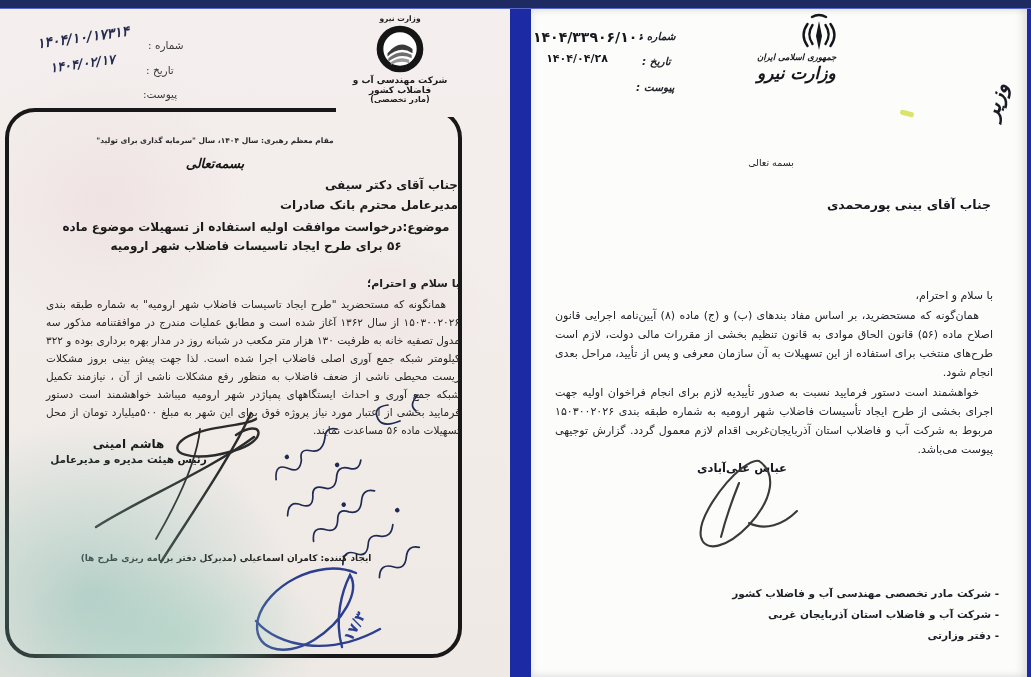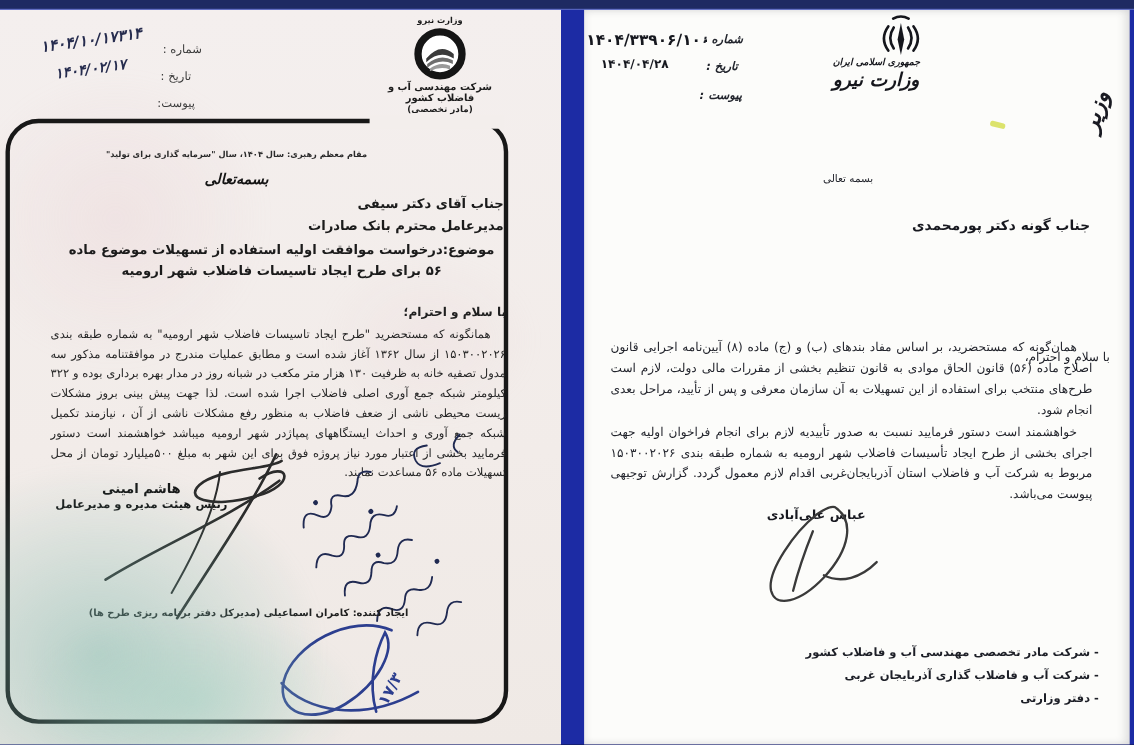--- a/index.html
+++ b/index.html
@@ -60,21 +60,21 @@
   .r-emblem{left:226px;top:3px;width:124px;text-align:left;color:#15161c;}
   .r-republic{font-size:8.5px;font-weight:bold;font-style:italic;margin-top:-2px;}
   .r-ministry{font-size:17px;font-weight:bold;font-style:italic;margin-top:1px;}
   .r-vazir{left:446px;top:80px;font-size:21px;font-weight:bold;font-style:italic;color:#191a22;
            transform:rotate(-72deg);transform-origin:center;}
   .r-ymark{left:369px;top:102px;width:14px;height:5px;background:#d6de52;border-radius:2px;transform:rotate(14deg);opacity:.85;}
   .r-besmele{left:160px;top:148px;width:160px;text-align:center;font-size:9.5px;color:#22242c;}
   .r-recip1{right:36px;top:188px;font-size:12.5px;font-weight:bold;color:#17181f;}
   .r-recip2{right:36px;top:214px;font-size:12px;font-weight:bold;color:#17181f;}
   .r-subject{right:36px;top:246px;font-size:12px;font-weight:bold;color:#17181f;}
-  .r-salut{right:18px;top:280px;font-size:11px;color:#20222a;margin-top:29px;}
+  .r-salut{right:34px;top:280px;font-size:11px;color:#20222a;}
   .r-para{right:34px;left:24px;font-size:11px;line-height:19px;text-align:justify;text-indent:14px;color:#23252d;}
   .r-para.p1{top:297px;}
   .r-para.p2{top:374px;}
   .r-signer{left:144px;top:452px;width:134px;text-align:center;font-size:11.5px;font-weight:bold;color:#17181f;}
   .r-cc{right:28px;top:574px;text-align:right;font-size:10.5px;font-weight:bold;line-height:21px;color:#1d1f27;}
   svg{display:block;}
 </style>
 </head>
 <body>
 
@@ -182,34 +182,34 @@
       </svg>
       <div class="r-republic rtl">جمهوری اسلامی ایران</div>
       <div class="r-ministry rtl">وزارت نیرو</div>
     </div>
 
     <div class="abs r-vazir rtl">وزیر</div>
     <div class="abs r-ymark"></div>
 
     <div class="abs r-besmele rtl">بسمه تعالی</div>
 
-    <div class="abs r-recip1 rtl">جناب گونه دکتر پورمحمدی</div>
+    <div class="abs r-recip1 rtl">جناب آقای بینی پورمحمدی</div>
 
     <div class="abs r-salut rtl">با سلام و احترام،</div>
     <div class="abs r-para p1 rtl">همان‌گونه که مستحضرید، بر اساس مفاد بندهای (ب) و (ج) ماده (۸) آیین‌نامه اجرایی قانون اصلاح ماده (۵۶) قانون الحاق موادی به قانون تنظیم بخشی از مقررات مالی دولت، لازم است طرح‌های منتخب برای استفاده از این تسهیلات به آن سازمان معرفی و پس از تأیید، مراحل بعدی انجام شود.</div>
     <div class="abs r-para p2 rtl">خواهشمند است دستور فرمایید نسبت به صدور تأییدیه لازم برای انجام فراخوان اولیه جهت اجرای بخشی از طرح ایجاد تأسیسات فاضلاب شهر ارومیه به شماره طبقه بندی ۱۵۰۳۰۰۲۰۲۶ مربوط به شرکت آب و فاضلاب استان آذربایجان‌غربی اقدام لازم معمول گردد. گزارش توجیهی پیوست می‌باشد.</div>
 
     <div class="abs r-signer rtl">عباس علی‌آبادی</div>
     <svg class="abs" style="left:148px;top:444px;" width="124" height="112" viewBox="0 0 124 112">
       <g fill="none" stroke="#3a3a3a" stroke-width="2.1" stroke-linecap="round">
         <path d="M80 8 C98 20 94 46 70 72 C48 95 26 100 22 84 C18 66 44 30 63 15 C70 10 77 7 80 8"></path>
         <path d="M60 30 C52 50 46 68 42 84"></path>
         <path d="M70 70 C86 78 104 72 118 58"></path>
       </g>
     </svg>
 
     <div class="abs r-cc">
       <div class="rtl">- شرکت مادر تخصصی مهندسی آب و فاضلاب کشور</div>
-      <div class="rtl">- شرکت آب و فاضلاب گذاری آذربایجان غربی</div>
+      <div class="rtl">- شرکت آب و فاضلاب استان آذربایجان غربی</div>
       <div class="rtl">- دفتر وزارتی</div>
     </div>
   </div>
 </div>
 
 </body></html>

